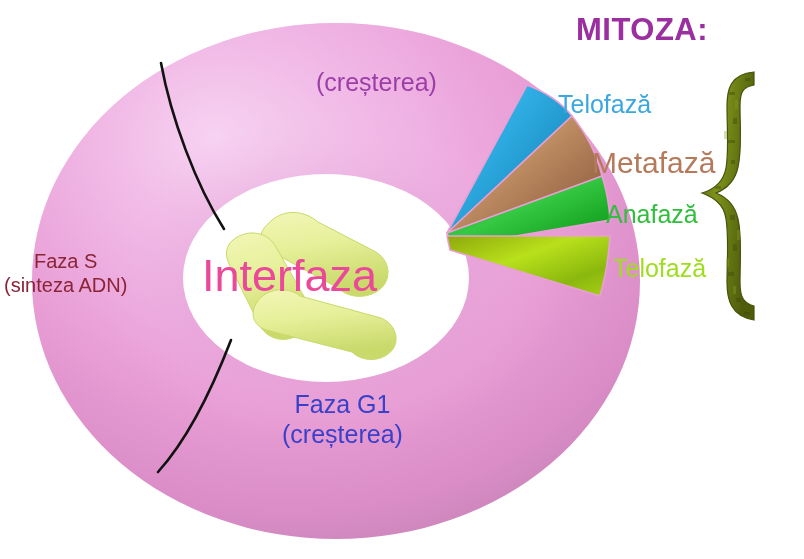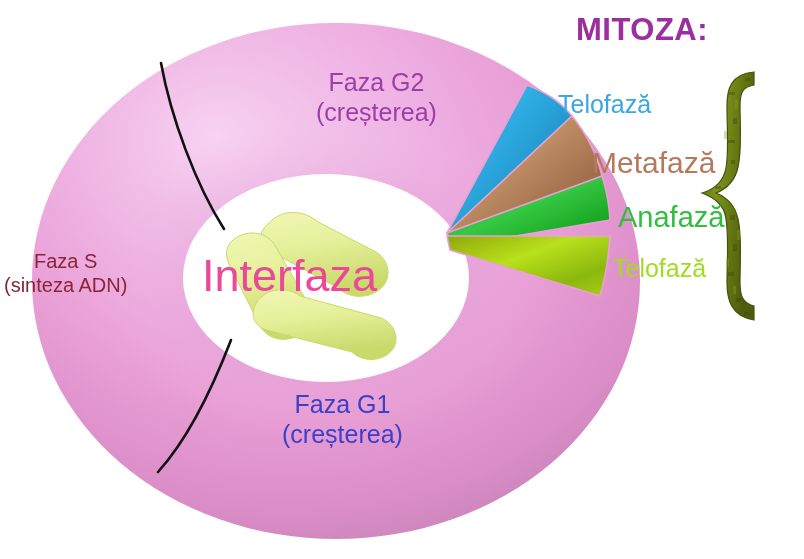--- a/index.html
+++ b/index.html
@@ -55,21 +55,21 @@
   #label-s {
     left: 4px; top: 250px;
     font-size: 20px;
   }
   #label-interfaza {
     left: 202px; top: 249px;
     font-size: 45px;
   }
   #label-profaza  { left: 558px; top: 90px;  font-size: 25px; }
   #label-metafaza { left: 592px; top: 145px; font-size: 30px; }
-  #label-anafaza  { left: 606px; top: 200px; font-size: 29px; margin-left: 12px; }
+  #label-anafaza  { left: 606px; top: 200px; font-size: 25px; }
   #label-telofaza { left: 613px; top: 254px; font-size: 25px; }
 
   .sub { display: block; }
 </style>
 </head>
 <body style="background: rgb(255, 255, 255);">
 
 <div id="stage">
 
   <svg class="figure" viewBox="0 0 804 559">
@@ -221,21 +221,20 @@
         <rect x="737" y="230" width="3" height="10"></rect>
         <rect x="726" y="258" width="3" height="9"></rect>
         <rect x="733" y="286" width="3" height="8"></rect>
       </g>
     </g>
   </svg>
 
   <div class="lbl" id="title-mitoza" style="color: rgb(155, 47, 160);">MITOZA:</div>
 
   <div class="lbl" id="label-g2" style="color: rgb(155, 63, 168);">
-    <span class="sub">Faza G2</span>
     <span class="sub">(creșterea)</span>
   </div>
 
   <div class="lbl" id="label-s" style="color: rgb(138, 36, 54);">
     <span class="sub">Faza S</span>
     <span class="sub">(sinteza ADN)</span>
   </div>
 
   <div class="lbl" id="label-g1" style="color: rgb(58, 65, 200);">
     <span class="sub">Faza G1</span>

